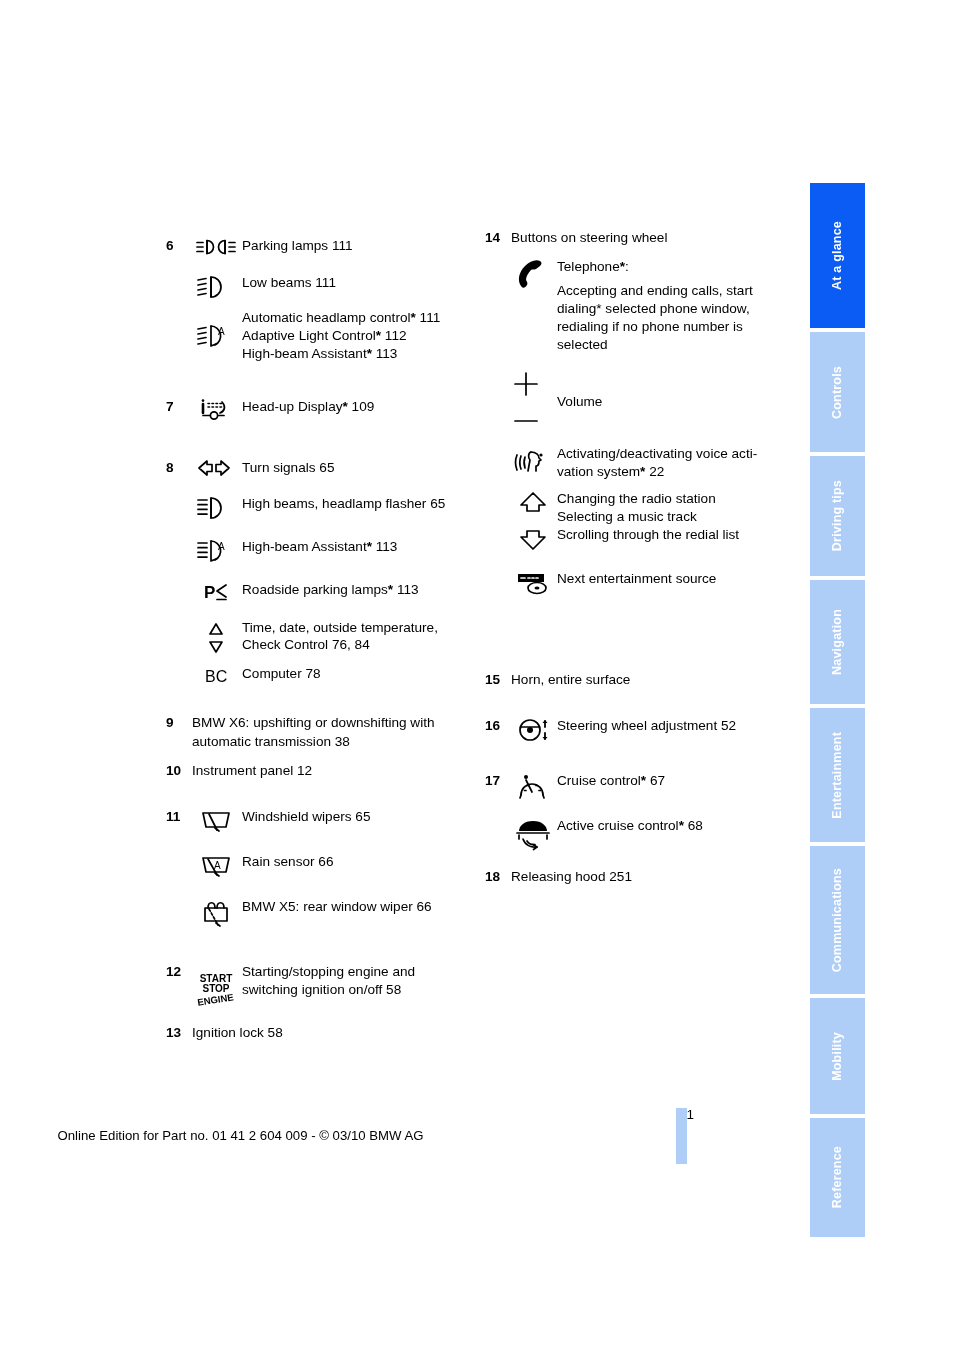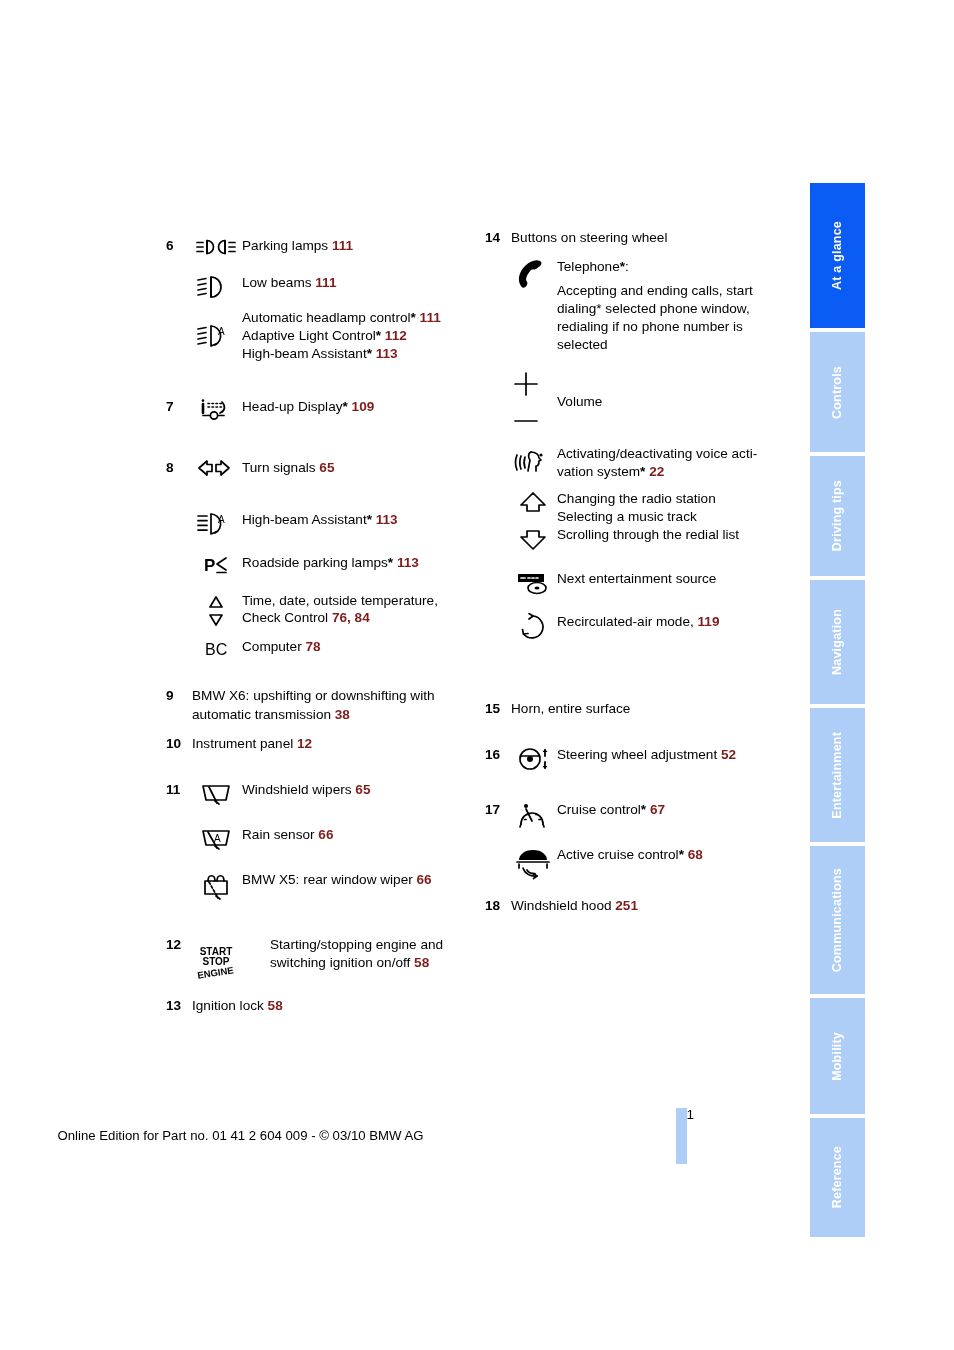--- a/index.html
+++ b/index.html
@@ -48,21 +48,21 @@
     width:24px;flex:0 0 24px;
     text-align:left;
   }
   .icon-cell{
     width:52px;flex:0 0 52px;
     display:flex;align-items:flex-start;justify-content:center;
     padding-top:1px;
   }
   .icon-cell.r{width:48px;flex:0 0 48px;}
   .txt{flex:1 1 auto;}
-  .pg{color:#7f1d1d;font-weight:bold;}
+  .pg{color:#000000;}
   .star{font-weight:bold;}
   .gap-s{height:9px;}
   .gap-m{height:16px;}
   .gap-l{height:26px;}
   .gap-xl{height:34px;}
   .tight{line-height:1.32;}
 
   
   .plain{display:flex;align-items:flex-start;}
   .plain .num{flex:0 0 26px;width:26px;}
@@ -226,20 +226,36 @@
         </svg>
       </div>
       <div class="txt">
         <span>Turn signals</span>
         <span class="pg">65</span>
       </div>
     </div>
 
     <div class="gap-m"></div>
 
+    <div class="entry">
+      <div class="num"></div>
+      <div class="icon-cell">
+        <svg width="42" height="26" viewBox="0 0 42 26">
+          <g class="ic">
+            <path d="M16 3 A10 10 0 0 1 16 23 Z" fill="none"></path>
+            <path d="M16 3 L16 23"></path>
+            <path d="M3 5 h9 M3 9.7 h9 M3 14.4 h9 M3 19.1 h9"></path>
+          </g>
+        </svg>
+      </div>
+      <div class="txt">
+        <span>High beams, headlamp flasher</span>
+        <span class="pg">65</span>
+      </div>
+    </div>
 
     <div class="gap-m"></div>
 
     <div class="entry">
       <div class="num"></div>
       <div class="icon-cell">
         <svg width="42" height="26" viewBox="0 0 42 26">
           <g class="ic">
             <path d="M16 3 A10 10 0 0 1 20 22"></path>
             <path d="M16 3 L16 23 L21 21"></path>
@@ -401,21 +417,21 @@
       <div class="num">12</div>
       <div class="icon-cell" style="width:52px;flex:0 0 52px;margin-top:8px;">
         <svg width="50" height="36" viewBox="0 0 50 36">
           <g fill="#000" font-family="Liberation Sans, sans-serif" font-weight="bold">
             <text x="25" y="11" font-size="10" text-anchor="middle">START</text>
             <text x="25" y="21" font-size="10" text-anchor="middle">STOP</text>
             <text x="25" y="32" font-size="9.5" text-anchor="middle" transform="rotate(-9 25 32)">ENGINE</text>
           </g>
         </svg>
       </div>
-      <div class="txt tight" style="padding-top:1px;margin-left:28px;">
+      <div class="txt tight" style="padding-top:1px;">
         <div><span>Starting/stopping engine and</span></div>
         <div>
           <span>switching ignition on/off</span>
           <span class="pg">58</span>
         </div>
       </div>
     </div>
 
     <div class="gap-m"></div>
 
@@ -534,36 +550,20 @@
           </g>
         </svg>
       </div>
       <div class="txt">
         <span>Next entertainment source</span>
       </div>
     </div>
 
     <div class="gap-m"></div>
 
-    <div class="entry">
-      <div class="num"></div>
-      <div class="icon-cell r">
-        <svg width="38" height="28" viewBox="0 0 38 28">
-          <g class="ic" stroke-width="1.7">
-            <path d="M19 3 A11 11 0 1 1 9.5 21"></path>
-            <path d="M19 3 L15 0.5 M19 3 L15 6"></path>
-            <path d="M9.5 21 L8.5 16.5 M9.5 21 L14 20.5"></path>
-          </g>
-        </svg>
-      </div>
-      <div class="txt">
-        <span>Recirculated-air mode,</span>
-        <span class="pg">119</span>
-      </div>
-    </div>
 
     <div class="gap-m"></div>
 
 
     <div class="gap-m"></div>
 
 
     <div class="gap-l"></div>
 
     <div class="plain">
@@ -634,21 +634,21 @@
         <span>Active cruise control</span><span class="star">*</span>
         <span class="pg">68</span>
       </div>
     </div>
 
     <div class="gap-m"></div>
 
     <div class="plain">
       <div class="num">18</div>
       <div class="txt">
-        <span>Windshield hood</span>
+        <span>Releasing hood</span>
         <span class="pg">251</span>
       </div>
     </div>
 
   </div>
 
   <div class="pageno">11</div>
   <div class="footer-bar"></div>
   <div class="footer">
     <span class="footer-inner">Online Edition for Part no. 01 41 2 604 009 - © 03/10 BMW AG</span>

